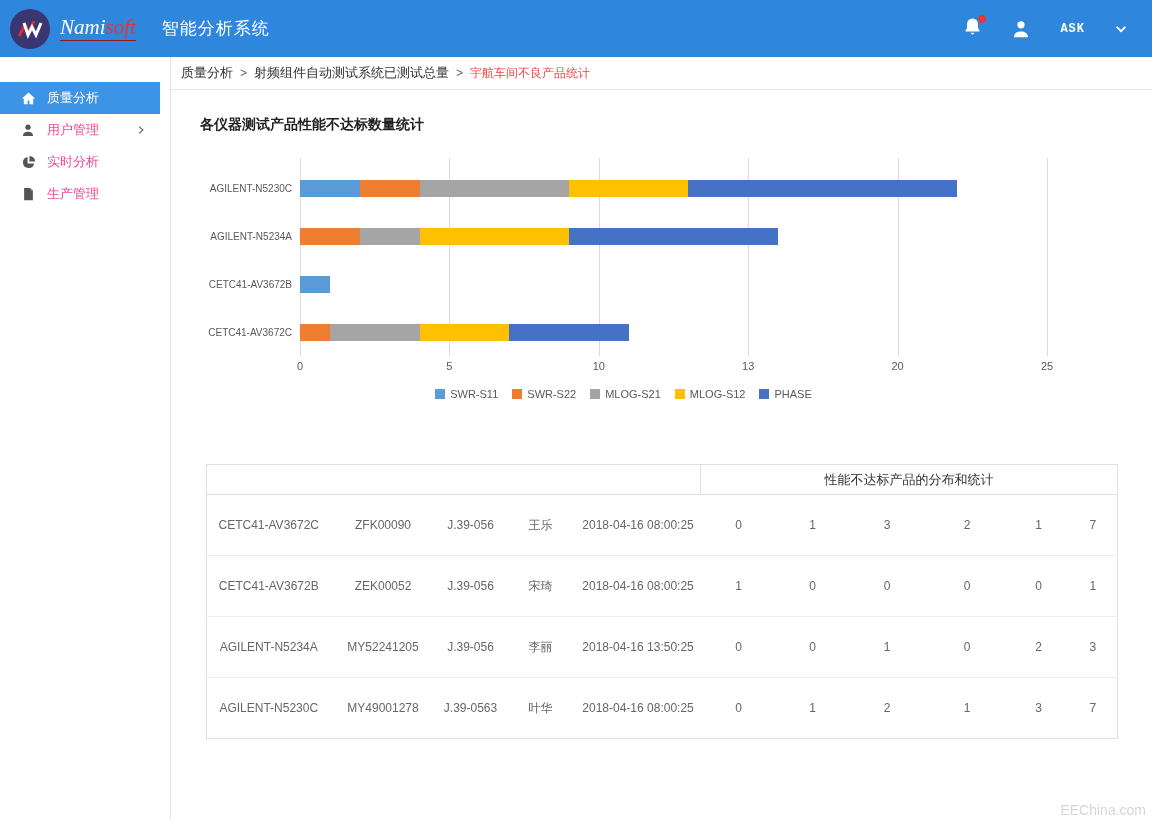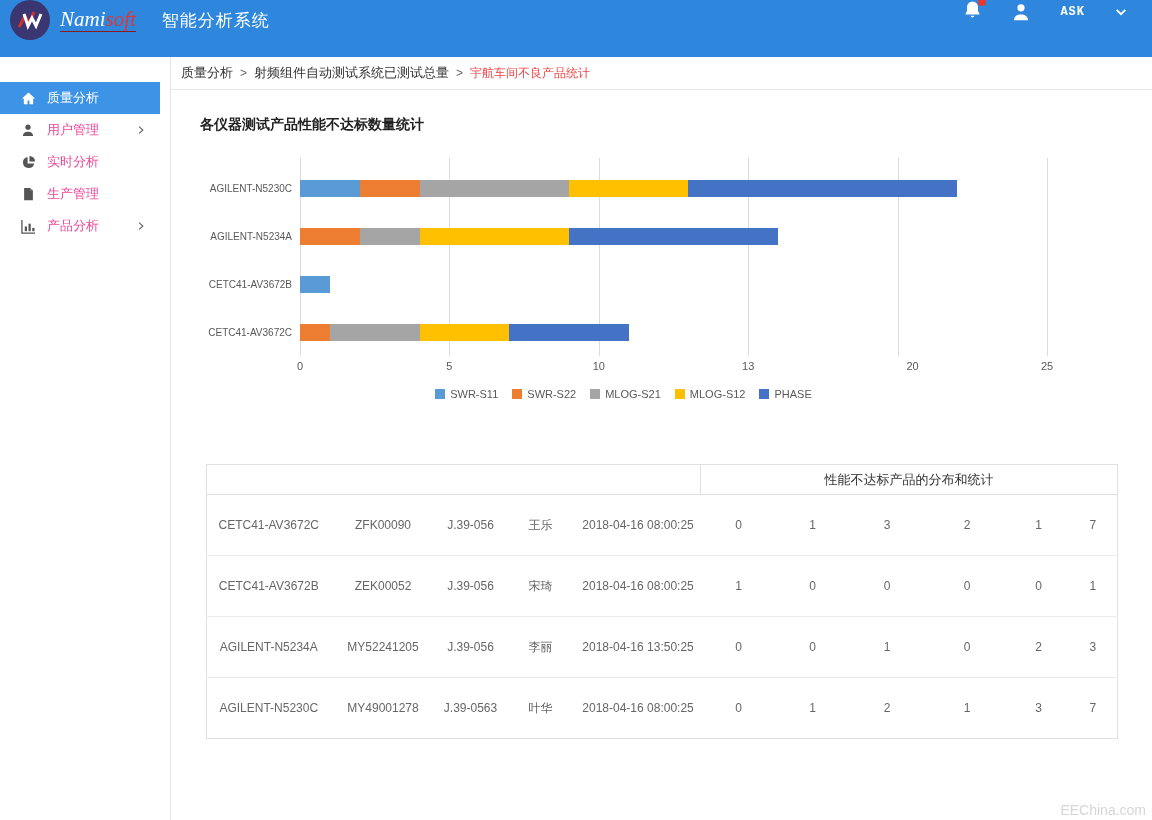--- a/index.html
+++ b/index.html
@@ -1,20 +1,20 @@
 <!DOCTYPE html>
 <html><head>
 <meta charset="utf-8">
 <style>
   * { margin:0; padding:0; box-sizing:border-box; }
   html,body { width:1152px; height:820px; overflow:hidden; background:#fff;
     font-family:"Liberation Sans","DejaVu Sans",sans-serif; }
 
   
-  .topbar { height:57px; background:#2e87dc; display:flex; align-items:flex-start;
+  .topbar { height:57px; background:#2e87dc; display:flex; align-items:center;
     justify-content:space-between; padding:0 24px 0 10px; }
   .brand { display:flex; align-items:center; }
   .logo-circle { width:40px; height:40px; border-radius:50%; background:#3a3672;
     display:flex; align-items:center; justify-content:center; margin-right:10px; }
   .brand-name { font-family:"Liberation Serif","DejaVu Serif",serif; font-style:italic;
     font-size:21px; border-bottom:1px solid #8b1a1a; line-height:1.1; }
   .brand-name .nm { color:#fff; }
   .brand-name .sf { color:#e3342f; }
   .app-title { color:#fff; font-size:17px; margin-left:26px; letter-spacing:1px; }
   .topbar-right { display:flex; align-items:center; gap:29px;font-family:Liberation Mono, monospace; }
@@ -142,36 +142,20 @@
       <span>实时分析</span>
     </div>
     <div class="side-item">
       <span class="s-ico">
         <svg width="13" height="14" viewBox="0 0 14 16">
             <path d="M2 1h7l3 3v11H2z" fill="#555"></path>
             <path d="M9 1v3h3z" fill="#999"></path>
           </svg>
       </span>
       <span>生产管理</span>
-    </div>
-    <div class="side-item">
-      <span class="s-ico">
-        <svg width="15" height="15" viewBox="0 0 16 16">
-            <path d="M1 1v14h14" fill="none" stroke="#555" stroke-width="1.4"></path>
-            <rect x="4" y="8" width="2.4" height="5" fill="#555"></rect>
-            <rect x="8" y="5" width="2.4" height="8" fill="#555"></rect>
-            <rect x="12" y="9.5" width="2.4" height="3.5" fill="#555"></rect>
-          </svg>
-      </span>
-      <span>产品分析</span>
-      <span class="chev">
-        <svg width="10" height="10" viewBox="0 0 16 16">
-            <polyline points="5,2.5 11,8 5,13.5" fill="none" stroke="#666" stroke-width="1.8"></polyline>
-          </svg>
-      </span>
     </div>
   </aside>
 
   <section class="content">
     <div class="breadcrumb">
       <span>质量分析</span>
       <span class="sep">&gt;</span>
       <span>射频组件自动测试系统已测试总量</span>
       <span class="sep">&gt;</span>
       <span class="crumb-last">宇航车间不良产品统计</span>
@@ -224,21 +208,21 @@
                 <div class="seg" style="width: 16%; background: rgb(68, 114, 196);"></div>
               </div>
             </div>
           </div>
       </div>
       <div class="axis-row">
           <span class="tick" style="left: 0%;">0</span>
           <span class="tick" style="left: 20%;">5</span>
           <span class="tick" style="left: 40%;">10</span>
           <span class="tick" style="left: 60%;">13</span>
-          <span class="tick" style="left: 80%; margin-left: 15px;">20</span>
+          <span class="tick" style="left: 80%;">20</span>
           <span class="tick" style="left: 100%;">25</span>
         </div>
       <div class="legend">
           <span class="lg-item">
             <i class="sw" style="background: rgb(91, 155, 213);"></i>
             <em>SWR-S11</em>
           </span>
           <span class="lg-item">
             <i class="sw" style="background: rgb(237, 125, 49);"></i>
             <em>SWR-S22</em>

